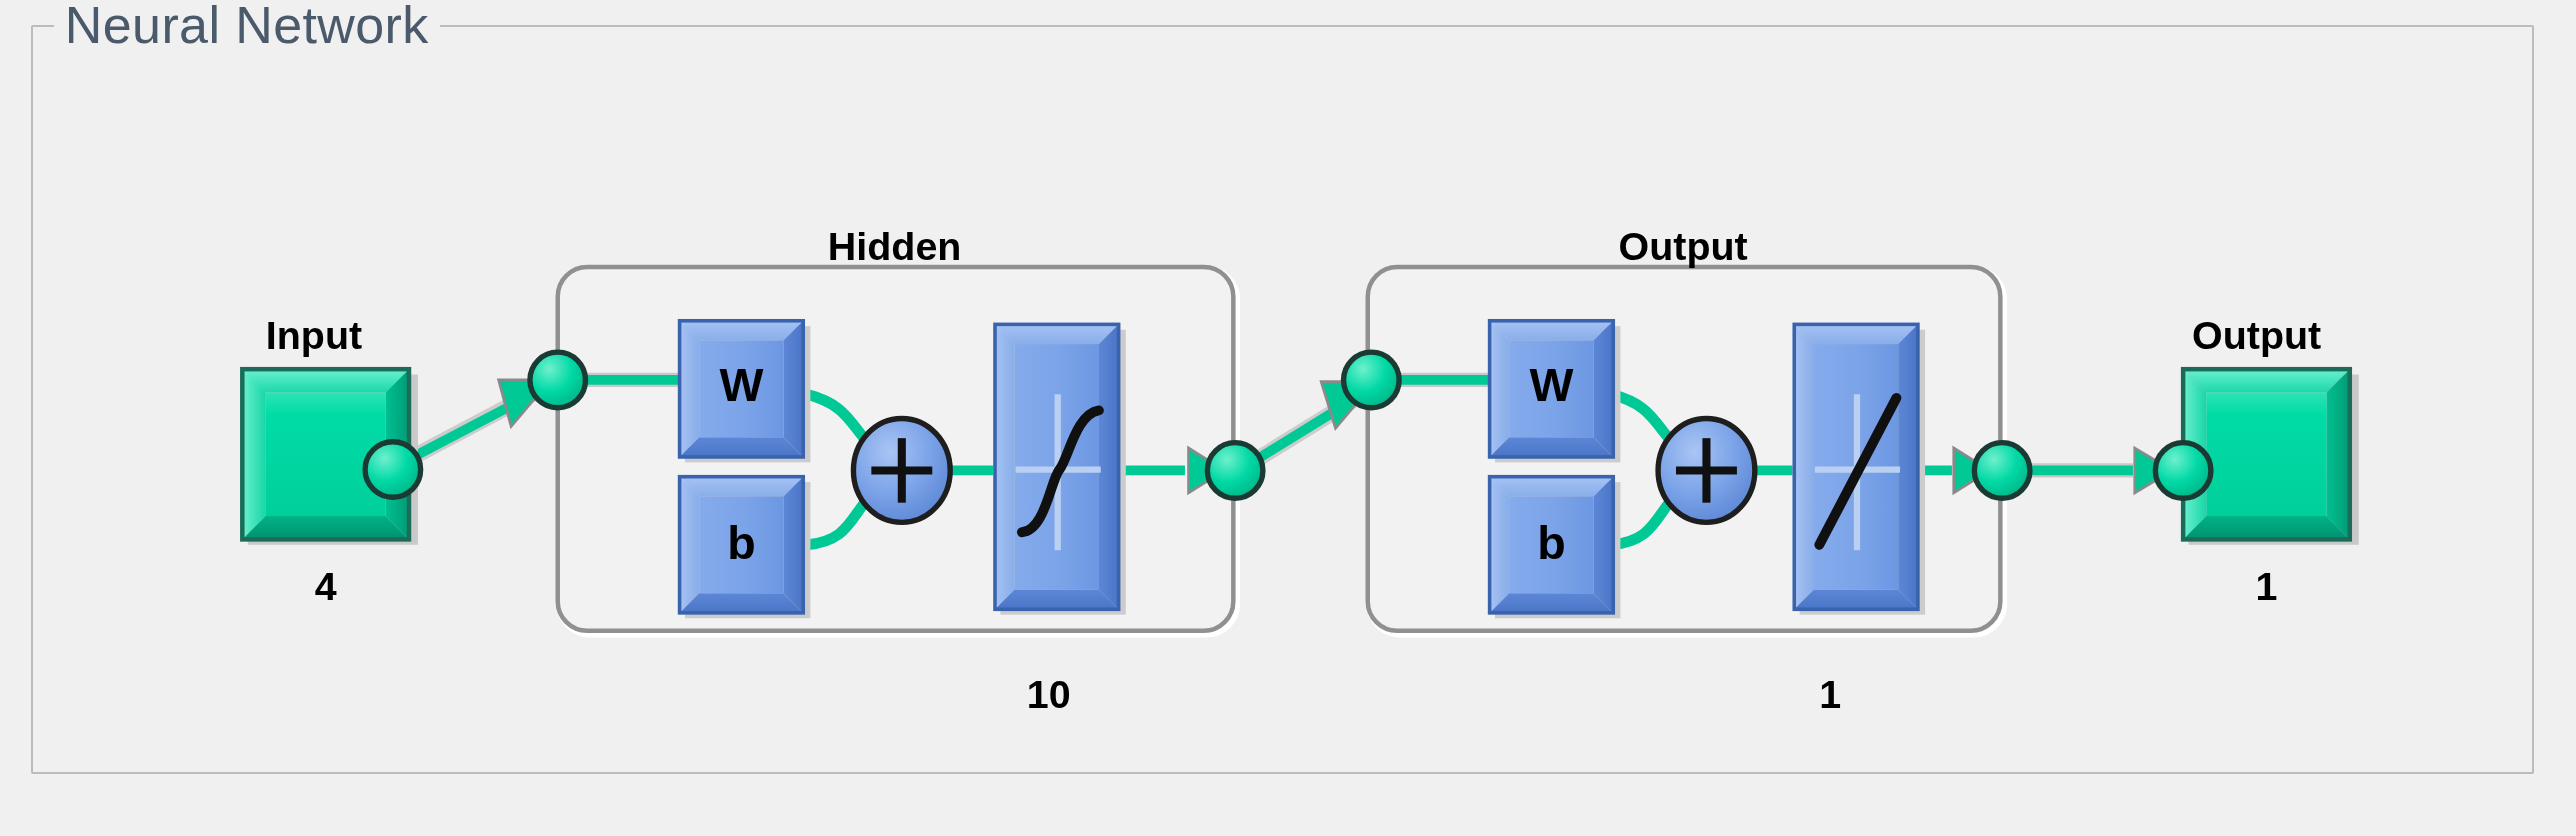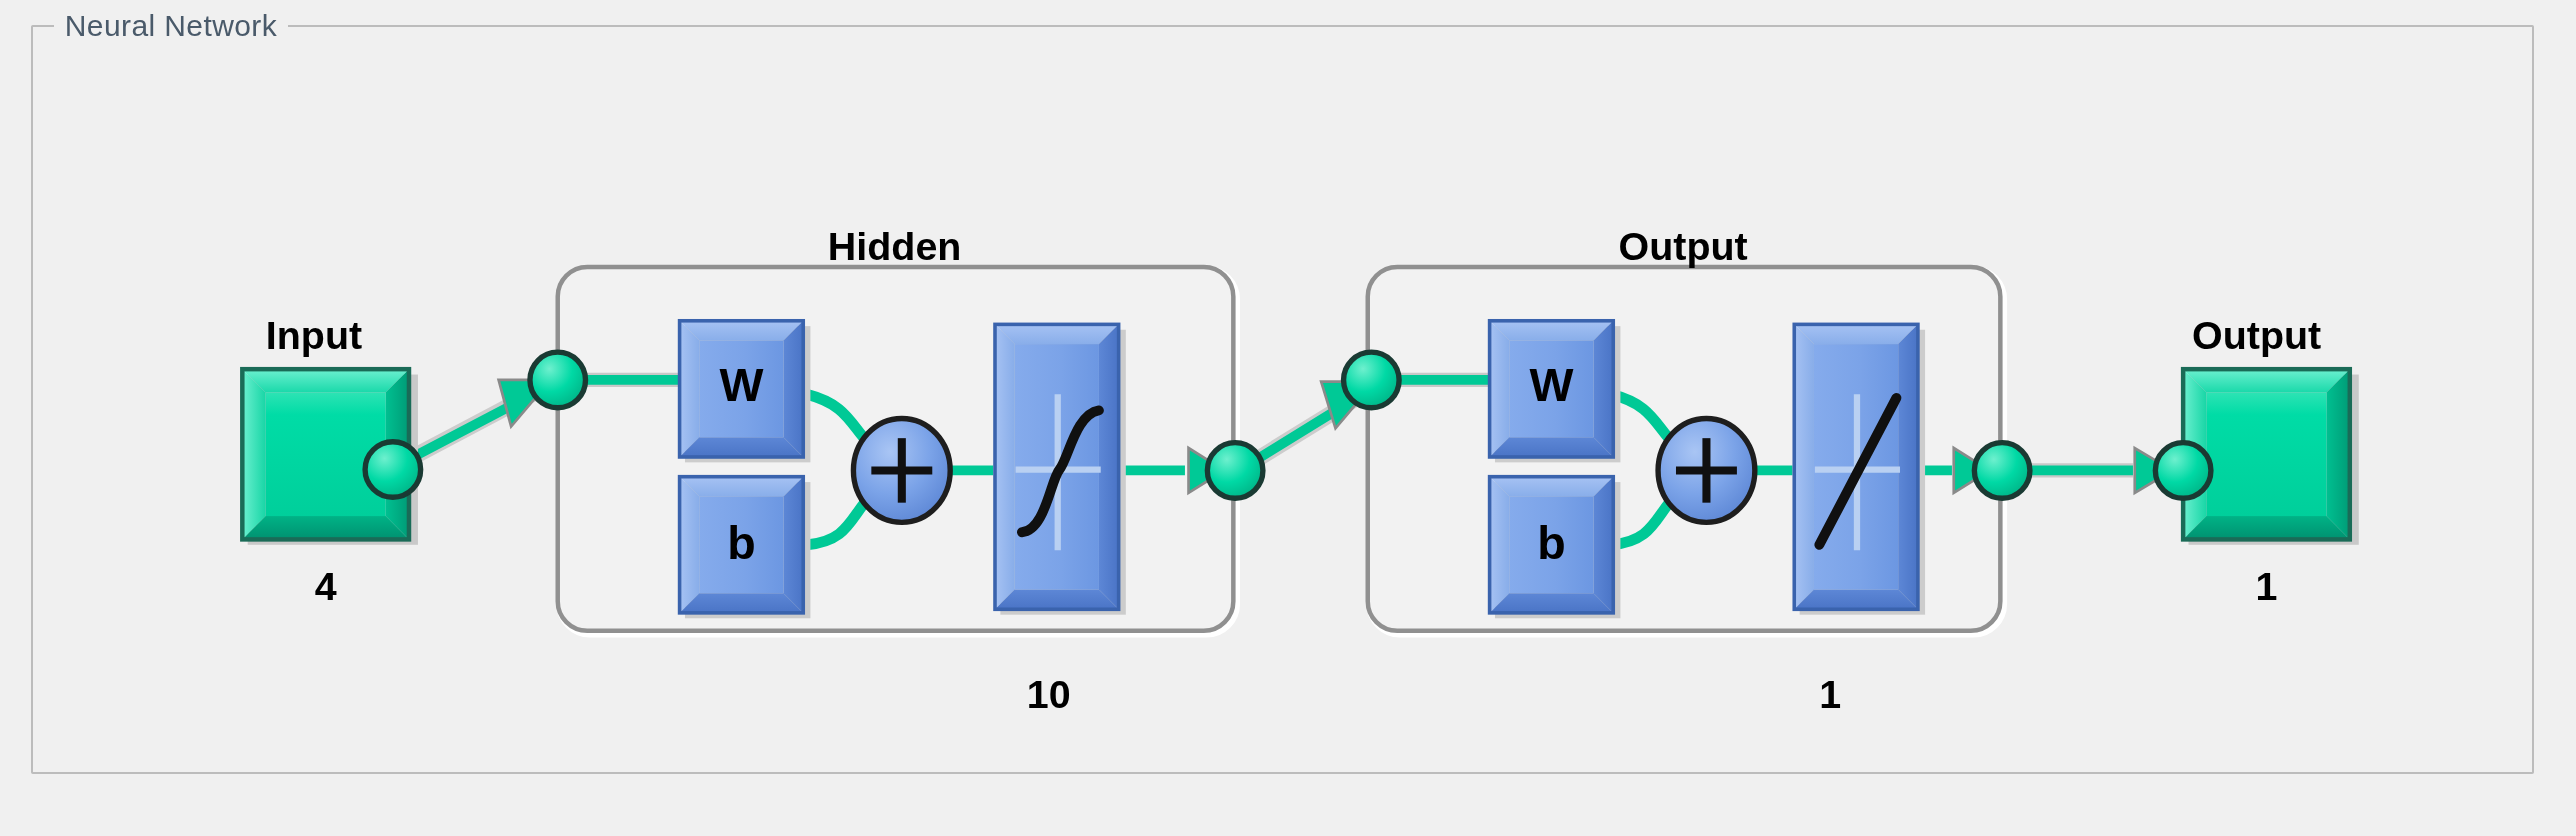--- a/index.html
+++ b/index.html
@@ -27,21 +27,21 @@
     background: #f0f0f0;
     box-sizing: border-box;
   }
   #groupbox-title {
     position: absolute;
     left: 54px;
     top: 5.4px;
     padding: 0 10.8px;
     background: #f0f0f0;
     color: #4a5a6a;
-    font-size: 30px;
+    font-size: 52px;
     font-weight: 400;
     letter-spacing: 0.4px;
     line-height: 41px;
     white-space: nowrap;
   }
   #diagram {
     position: absolute;
     left: 0;
     top: 0;
     width: 2576px;

